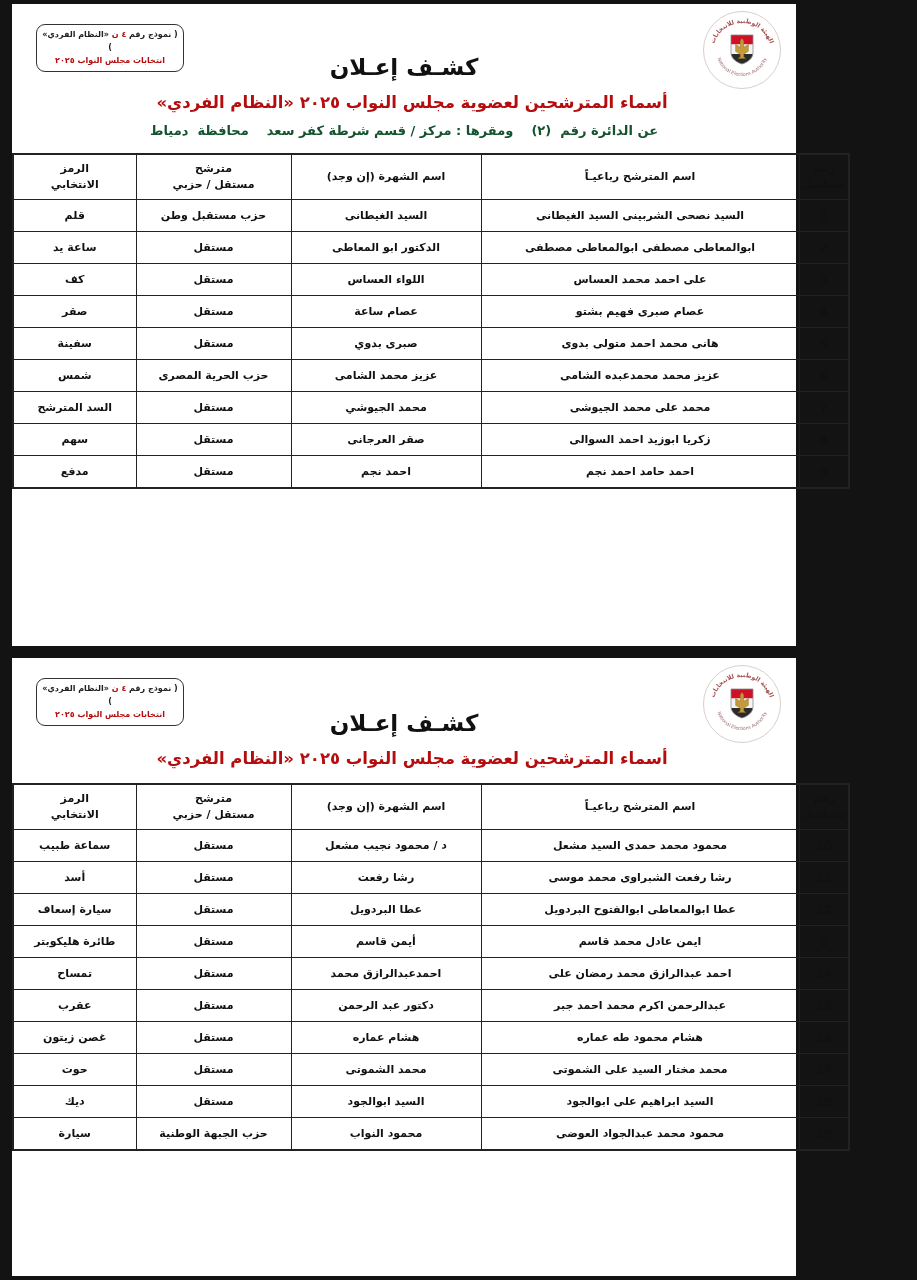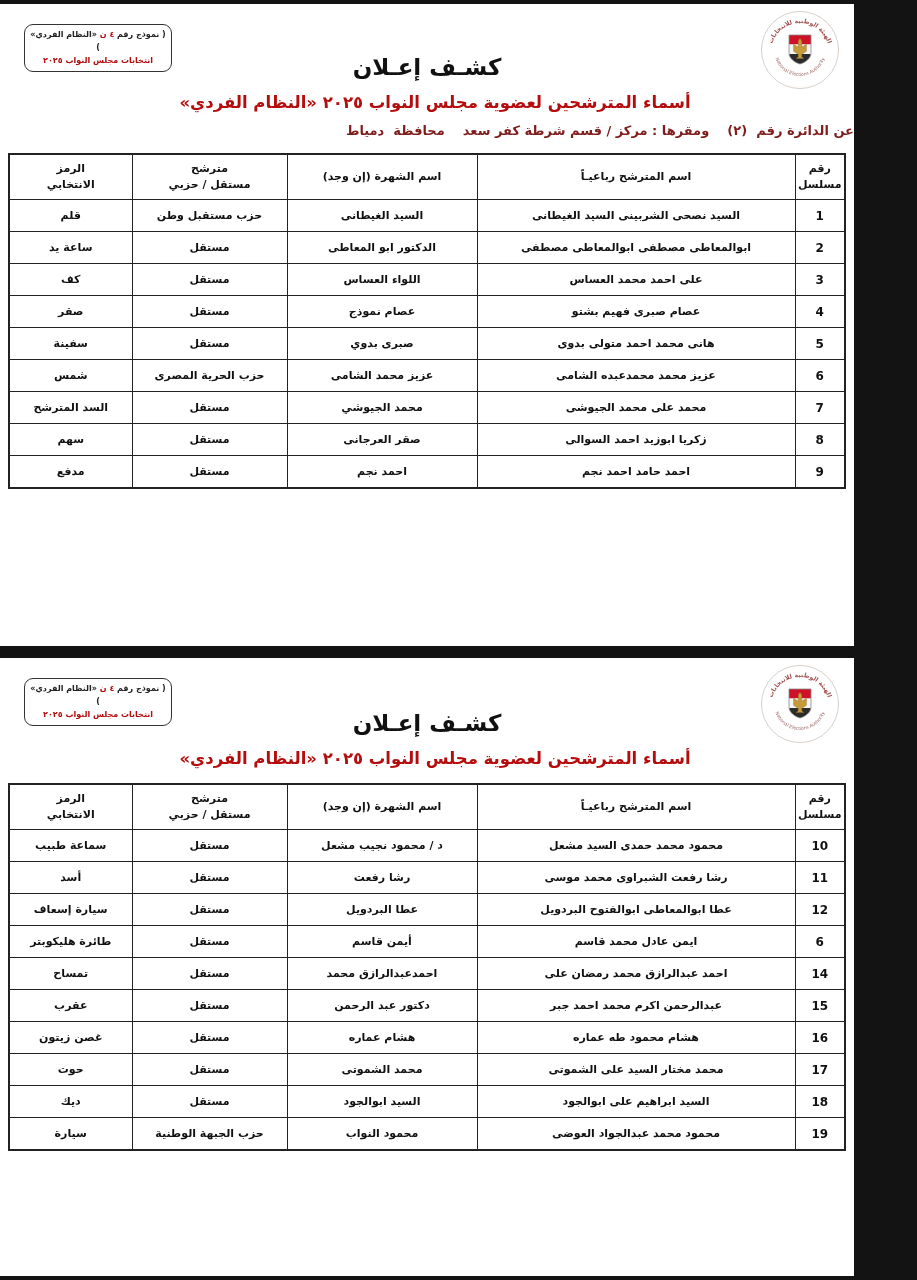--- a/index.html
+++ b/index.html
@@ -4,21 +4,21 @@
 <style>
   html,body { margin:0; padding:0; }
   body {
     width:917px; height:1280px;
     background:#131313;
     position:relative;
     font-family:"DejaVu Sans","Liberation Sans",sans-serif;
     overflow:hidden;
   }
   .page {
-    position:absolute; left:0; width:854px;
+    position:absolute; left:12px; width:784px;
     background:#ffffff;
     box-sizing:border-box;
   }
   #page1 { top:4px;  height:642px; }
   #page2 { top:658px; height:618px; }
 
   .stamp {
     position:absolute; top:20px; left:24px;
     width:136px;
     border:1.5px solid #333;
@@ -48,22 +48,23 @@
     letter-spacing:1px;
     margin:4px;
   }
   .doc-subtitle {
     text-align:center;
     font-size:16.5px; font-weight:bold;
     color:#b50d0d;
     margin:13px 0 0 16px;
   }
   .district-line {
+    text-align:center;
     font-size:13px; font-weight:bold;
-    color:#7f1d1d;
+    color:#14532d;
     margin:11px 0 0 0;
     white-space:pre-wrap;
   }
 
   table.cand-table {
     border-collapse:collapse;
     width:836px;
     margin:15px auto 0 auto;
     direction:rtl;
     border:2px solid #222;
@@ -166,21 +167,21 @@
         <tr>
           <td class="c-serial">3</td>
           <td class="c-name">على احمد محمد العساس</td>
           <td class="c-shohra">اللواء العساس</td>
           <td class="c-party">مستقل</td>
           <td class="c-symbol">كف</td>
         </tr>
         <tr>
           <td class="c-serial">4</td>
           <td class="c-name">عصام صبرى فهيم بشتو</td>
-          <td class="c-shohra">عصام نموذج</td>
+          <td class="c-shohra">عصام ساعة</td>
           <td class="c-party">مستقل</td>
           <td class="c-symbol">صقر</td>
         </tr>
         <tr>
           <td class="c-serial">5</td>
           <td class="c-name">هانى محمد احمد متولى بدوى</td>
           <td class="c-shohra">صبرى بدوي</td>
           <td class="c-party">مستقل</td>
           <td class="c-symbol">سفينة</td>
         </tr>

